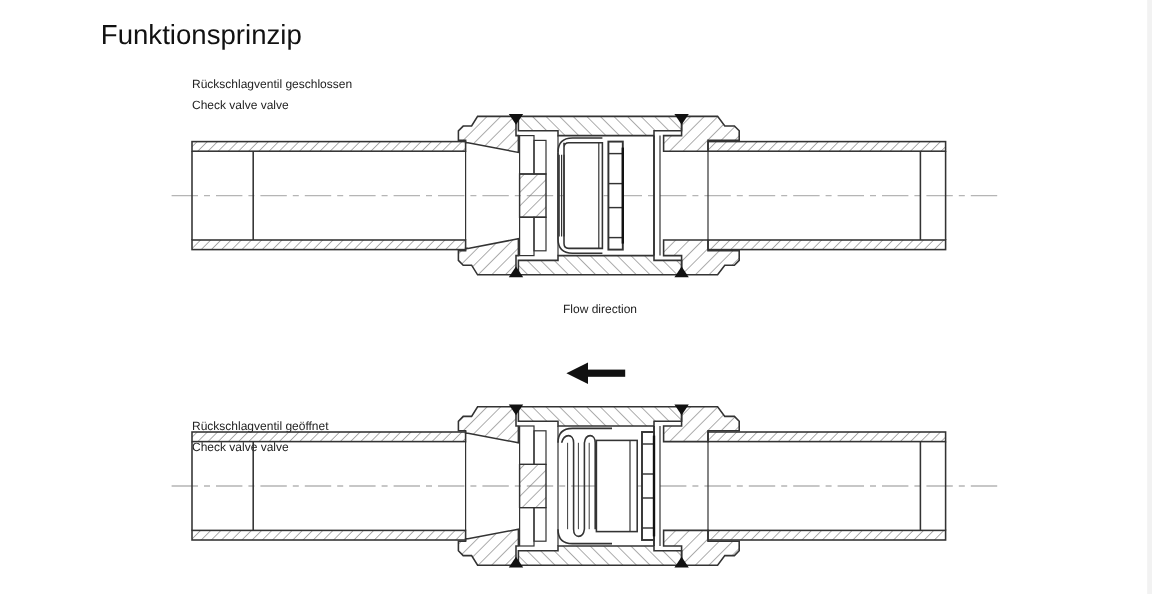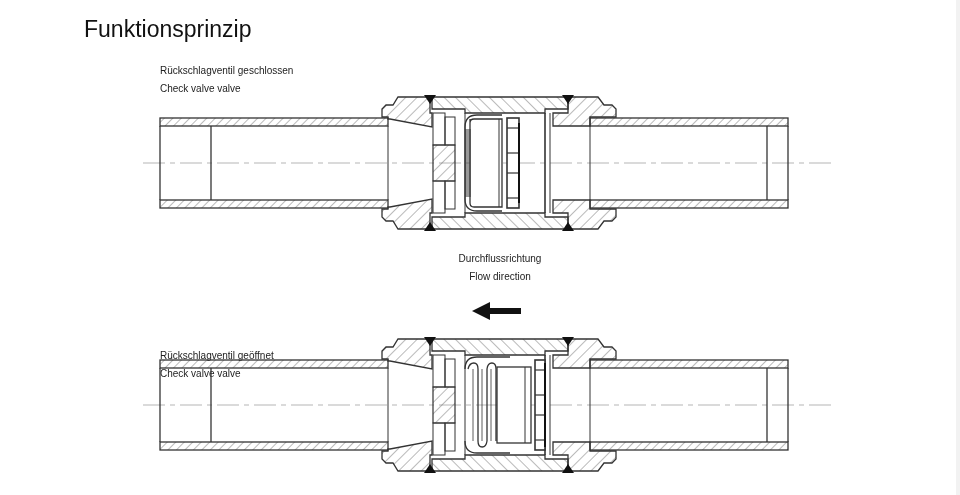--- a/index.html
+++ b/index.html
@@ -24,21 +24,20 @@
 <body>
 
 <div class="page-title">Funktionsprinzip</div>
 
 <div class="label" style="left:160px; top:62px;">
   <span>Rückschlagventil geschlossen</span>
   <span>Check valve valve</span>
 </div>
 
 <div class="label flow-label" style="left:420px; top:250px; width:160px;">
-  <span>Durchflussrichtung</span>
   <span>Flow direction</span>
 </div>
 
 <div class="label" style="left:160px; top:303px;margin-top:44px;">
   <span>Rückschlagventil geöffnet</span>
   <span>Check valve valve</span>
 </div>
 
 <svg class="diagram" width="960" height="495" viewBox="0 0 960 495">
   <defs>

